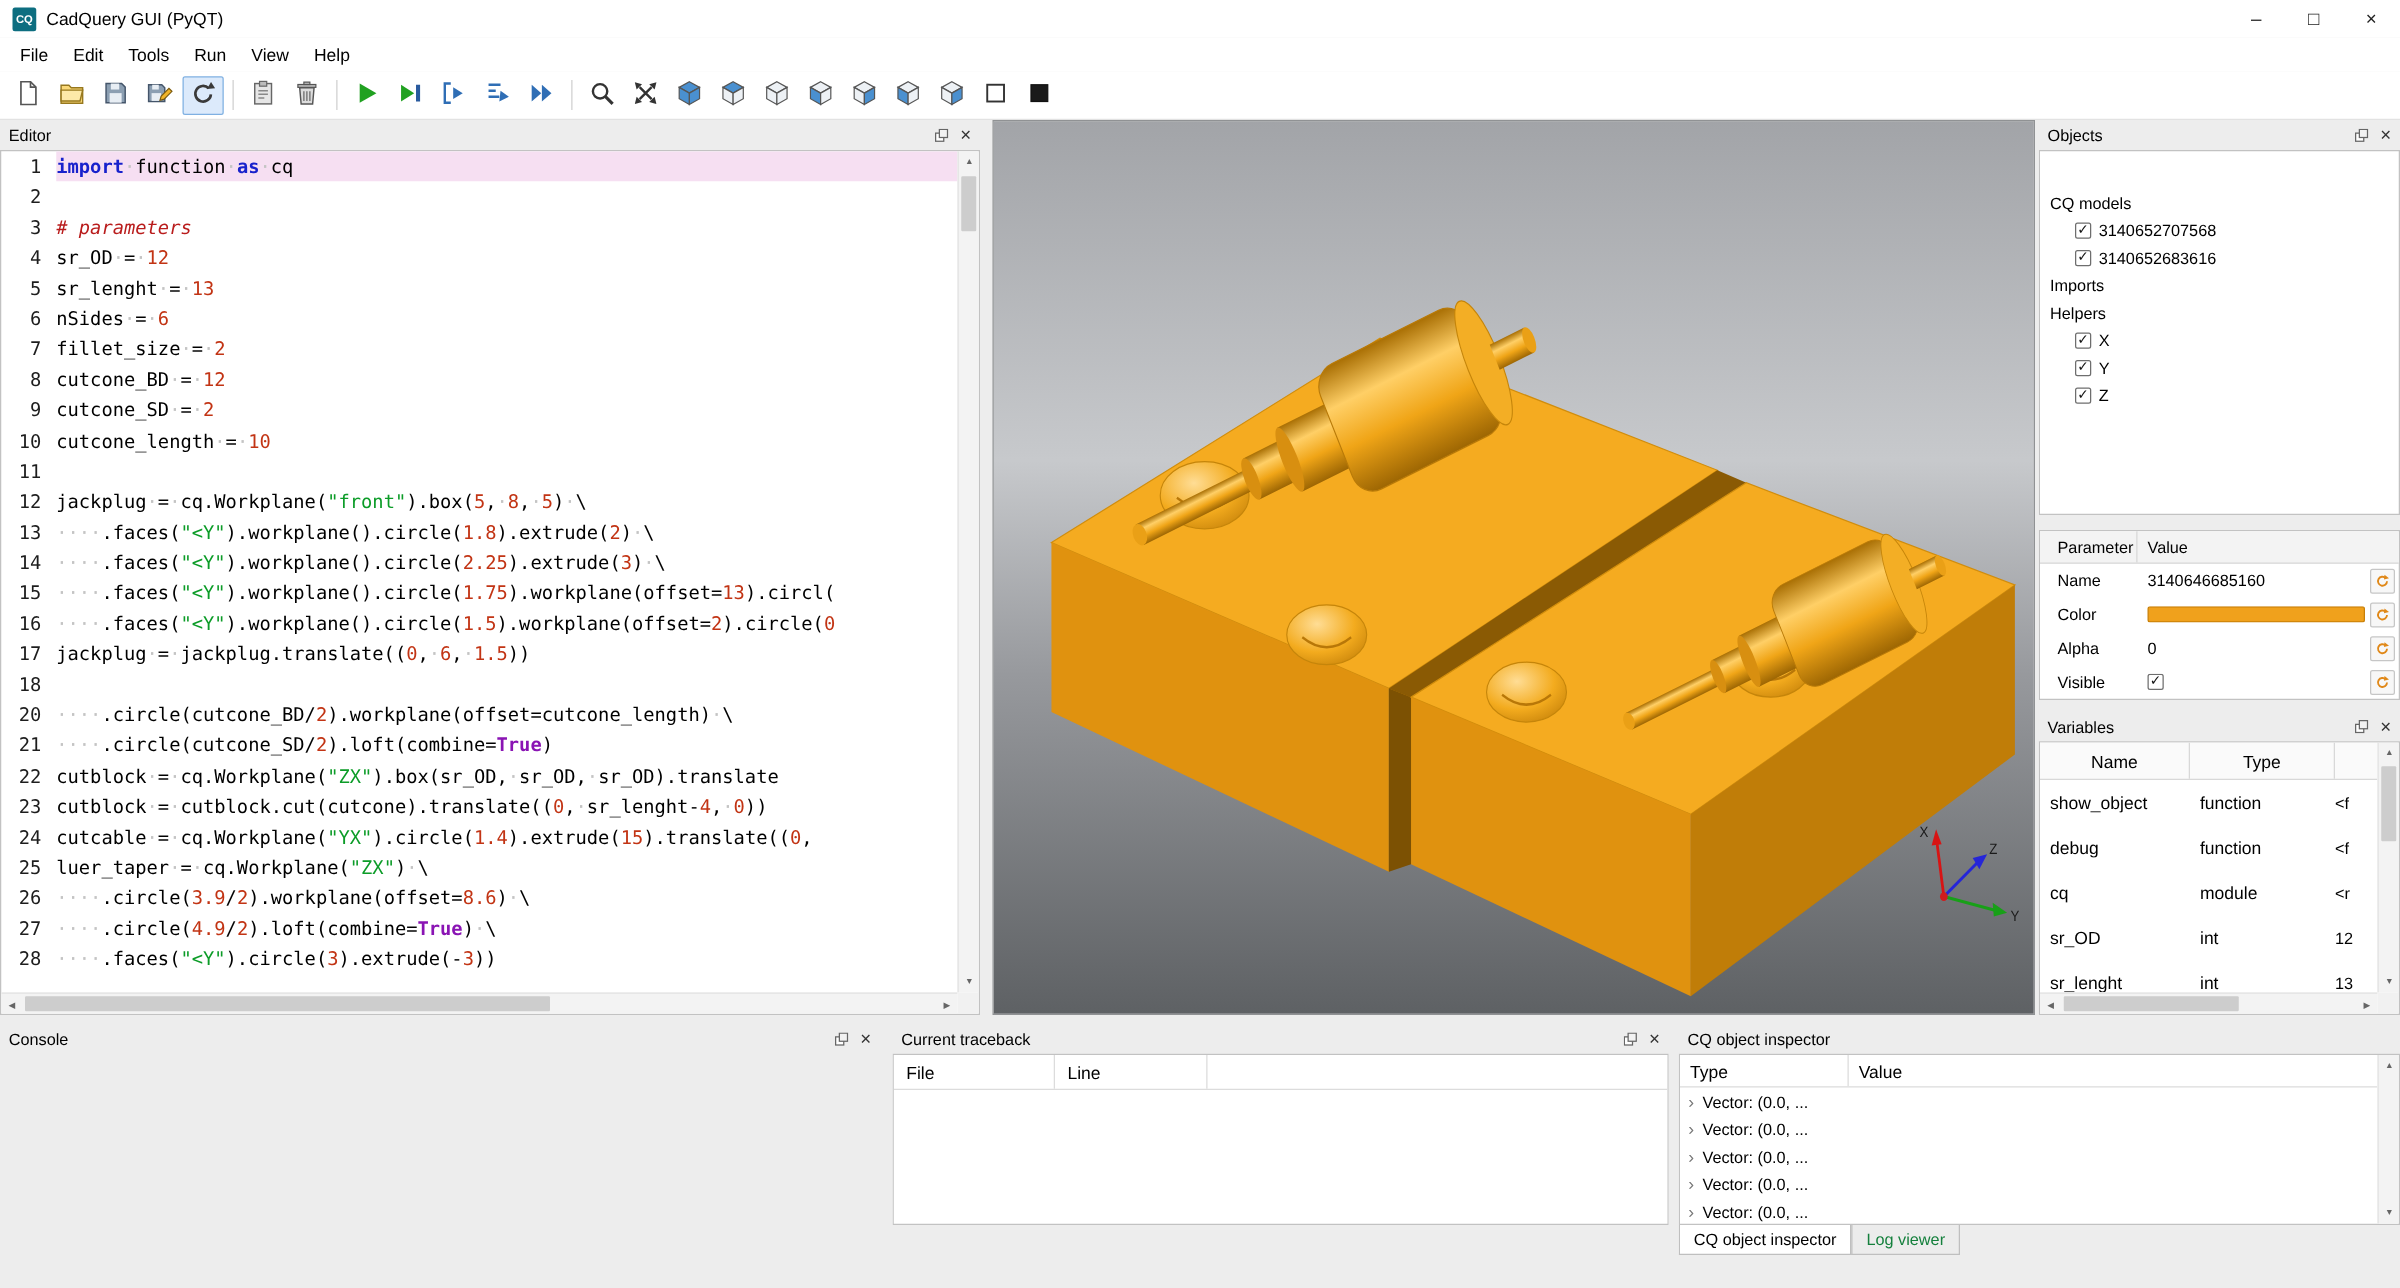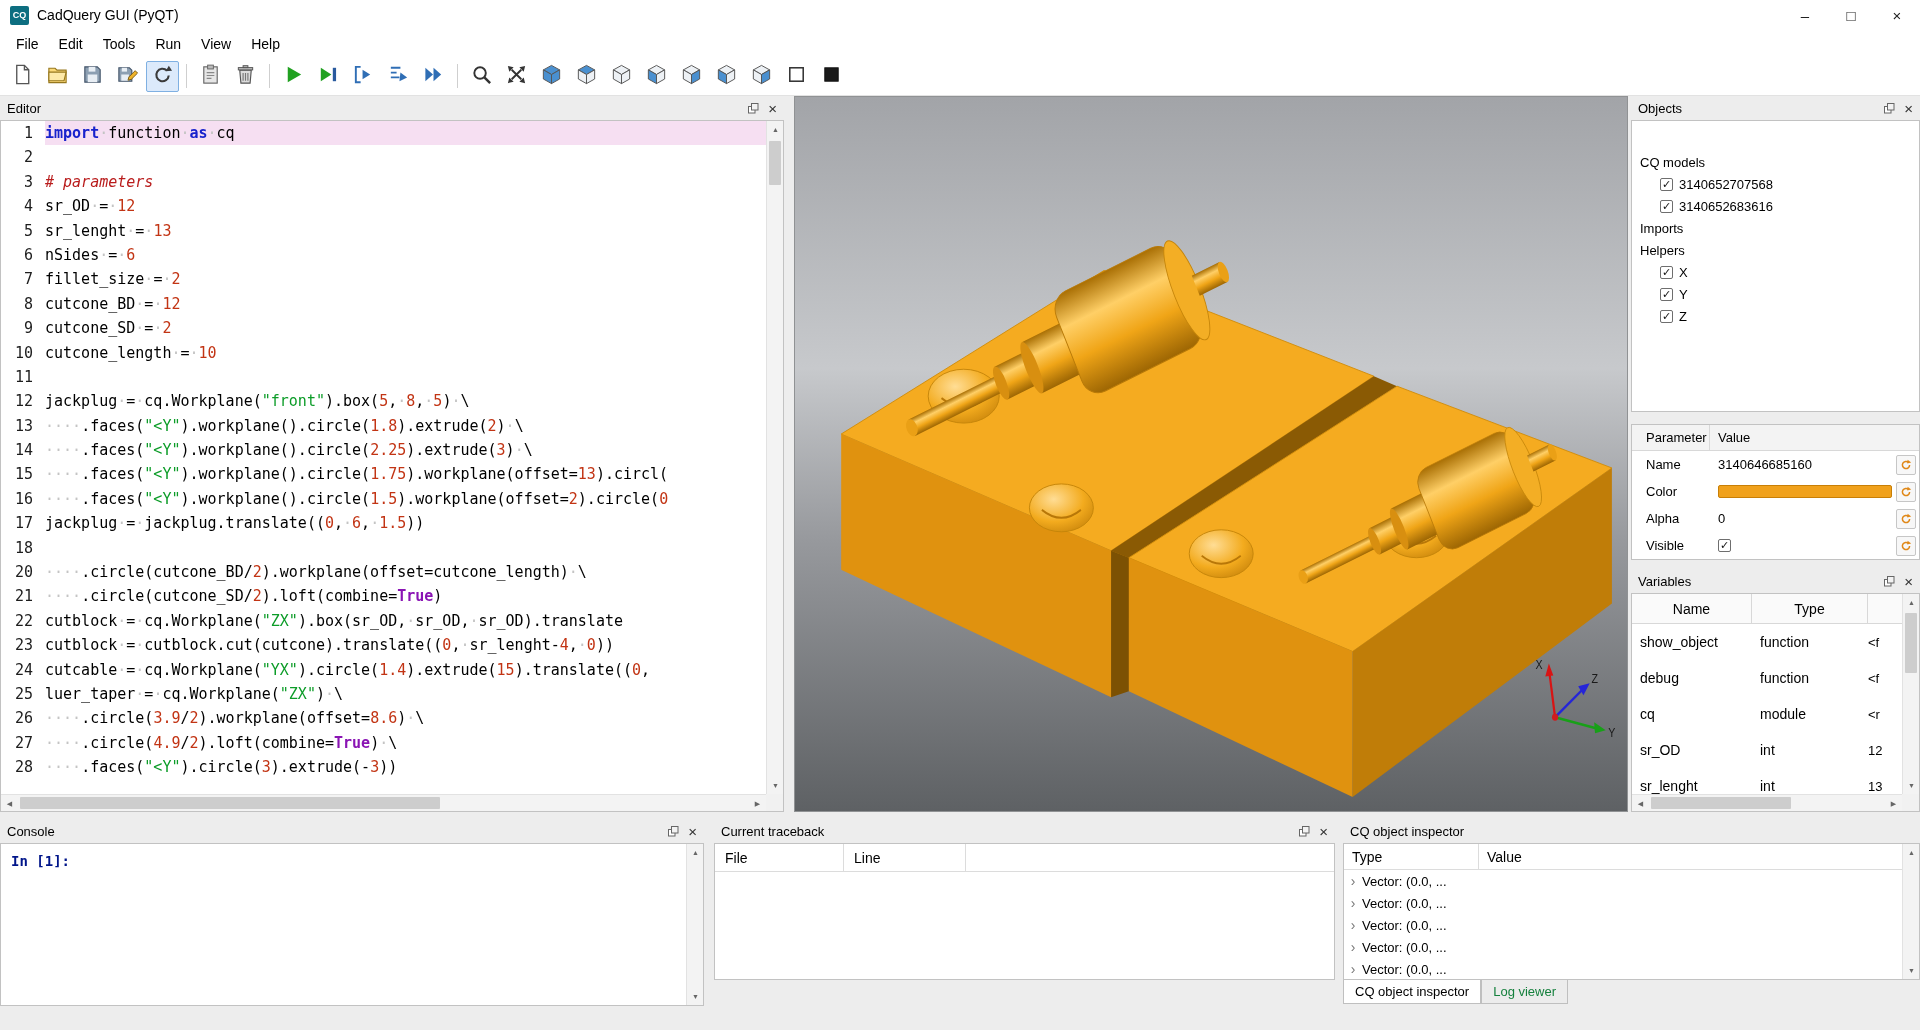--- a/index.html
+++ b/index.html
@@ -601,27 +601,20 @@
       <span class="dock-icons">
         <span class="float-icon">
             <svg viewBox="0 0 11 11">
               <rect x="0.5" y="3.5" width="6.5" height="6.5" fill="#fff" stroke="#666"></rect>
               <rect x="3.5" y="0.5" width="6.5" height="6.5" fill="#f2f2f2" stroke="#666"></rect>
             </svg>
           </span>
         <span class="close-icon">×</span>
       </span>
     </div>
-    <div class="console-body">
-      <div class="console-text">In [1]:</div>
-      <div class="vsb full">
-        <span class="sb-arrow sb-up">▲</span>
-        <span class="sb-arrow sb-down">▼</span>
-      </div>
-    </div>
   </div>
 
   <div class="dock traceback-dock">
     <div class="dock-title">
       <span>Current traceback</span>
       <span class="dock-icons">
         <span class="float-icon">
             <svg viewBox="0 0 11 11">
               <rect x="0.5" y="3.5" width="6.5" height="6.5" fill="#fff" stroke="#666"></rect>
               <rect x="3.5" y="0.5" width="6.5" height="6.5" fill="#f2f2f2" stroke="#666"></rect>

